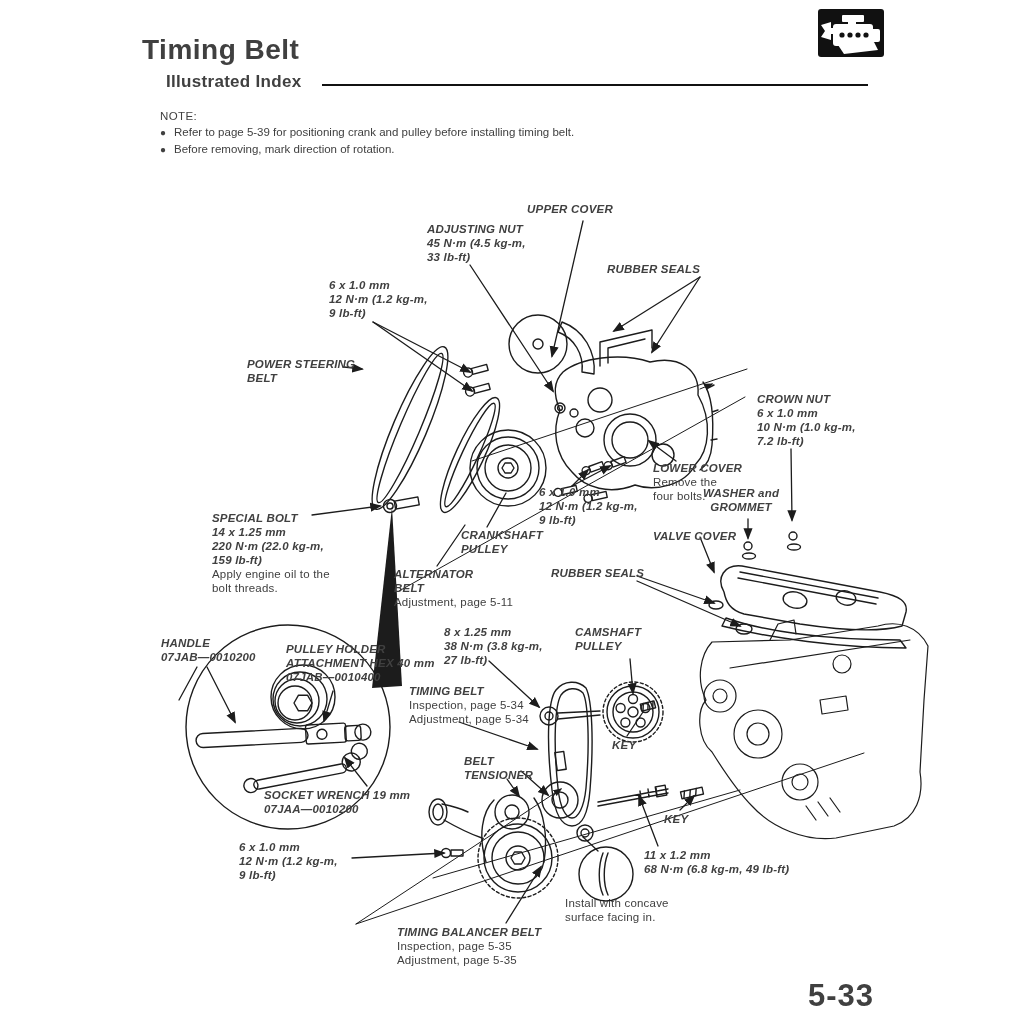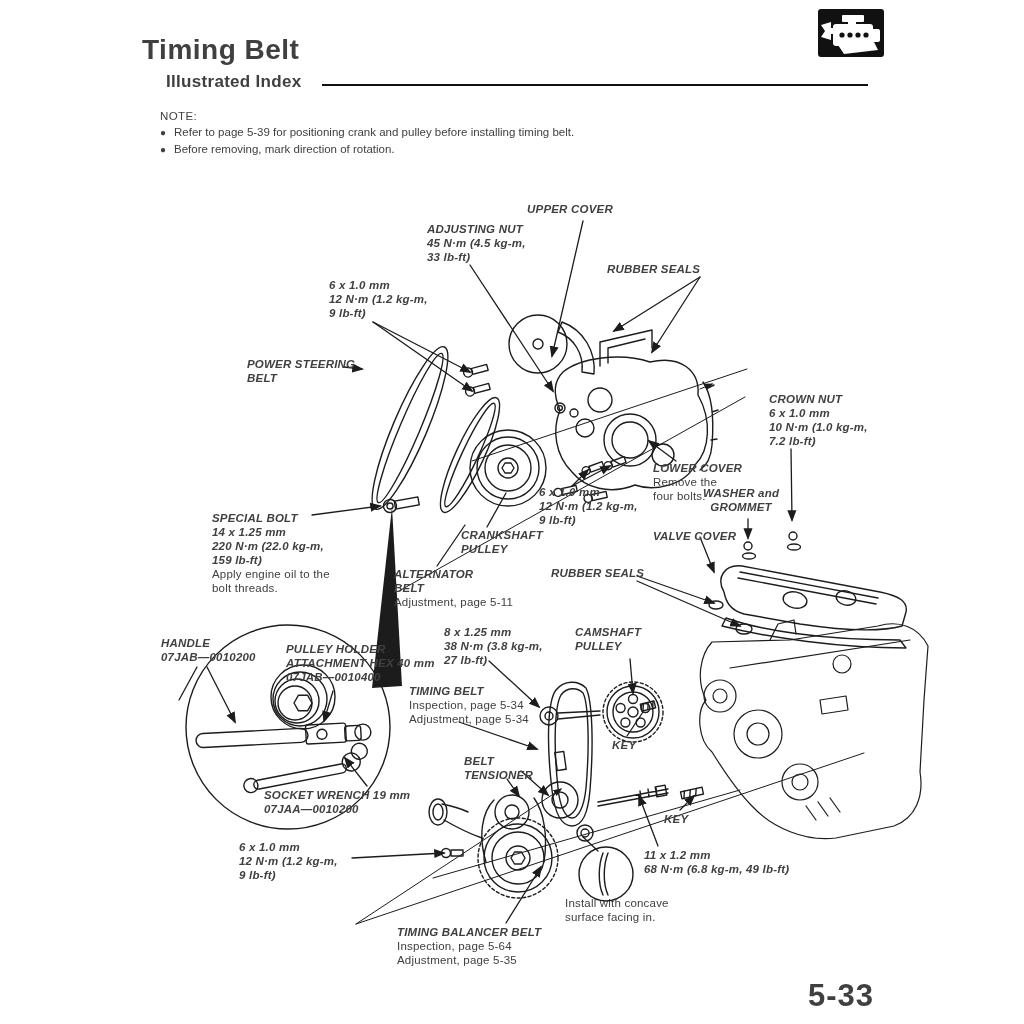--- a/index.html
+++ b/index.html
@@ -308,21 +308,21 @@
       </div>
       <div class="lbl" style="left: 329px; top: 278px;">
         <span class="ln b">6 x 1.0 mm</span>
         <span class="ln b">12 N·m (1.2 kg-m,</span>
         <span class="ln b">9 lb-ft)</span>
       </div>
       <div class="lbl" style="left: 227px; top: 357px; margin-left: 20px;">
         <span class="ln b">POWER STEERING</span>
         <span class="ln b">BELT</span>
       </div>
-      <div class="lbl" style="left: 757px; top: 392px; margin-left: 12px;">
+      <div class="lbl" style="left: 757px; top: 392px;">
         <span class="ln b">CROWN NUT</span>
         <span class="ln b">6 x 1.0 mm</span>
         <span class="ln b">10 N·m (1.0 kg-m,</span>
         <span class="ln b">7.2 lb-ft)</span>
       </div>
       <div class="lbl" style="left: 653px; top: 461px;">
         <span class="ln b">LOWER COVER</span>
         <span class="ln n">Remove the</span>
         <span class="ln n">four bolts.</span>
       </div>
@@ -403,19 +403,19 @@
       <div class="lbl" style="left: 644px; top: 848px;">
         <span class="ln b">11 x 1.2 mm</span>
         <span class="ln b">68 N·m (6.8 kg-m, 49 lb-ft)</span>
       </div>
       <div class="lbl" style="left: 565px; top: 896px;">
         <span class="ln n">Install with concave</span>
         <span class="ln n">surface facing in.</span>
       </div>
       <div class="lbl" style="left: 397px; top: 925px;">
         <span class="ln b">TIMING BALANCER BELT</span>
-        <span class="ln n">Inspection, page 5-64</span>
+        <span class="ln n">Inspection, page 5-35</span>
         <span class="ln n">Adjustment, page 5-35</span>
       </div>
     </div>
 
   <div class="pagenum">5-33</div>
 </div>
 
 </body></html>

